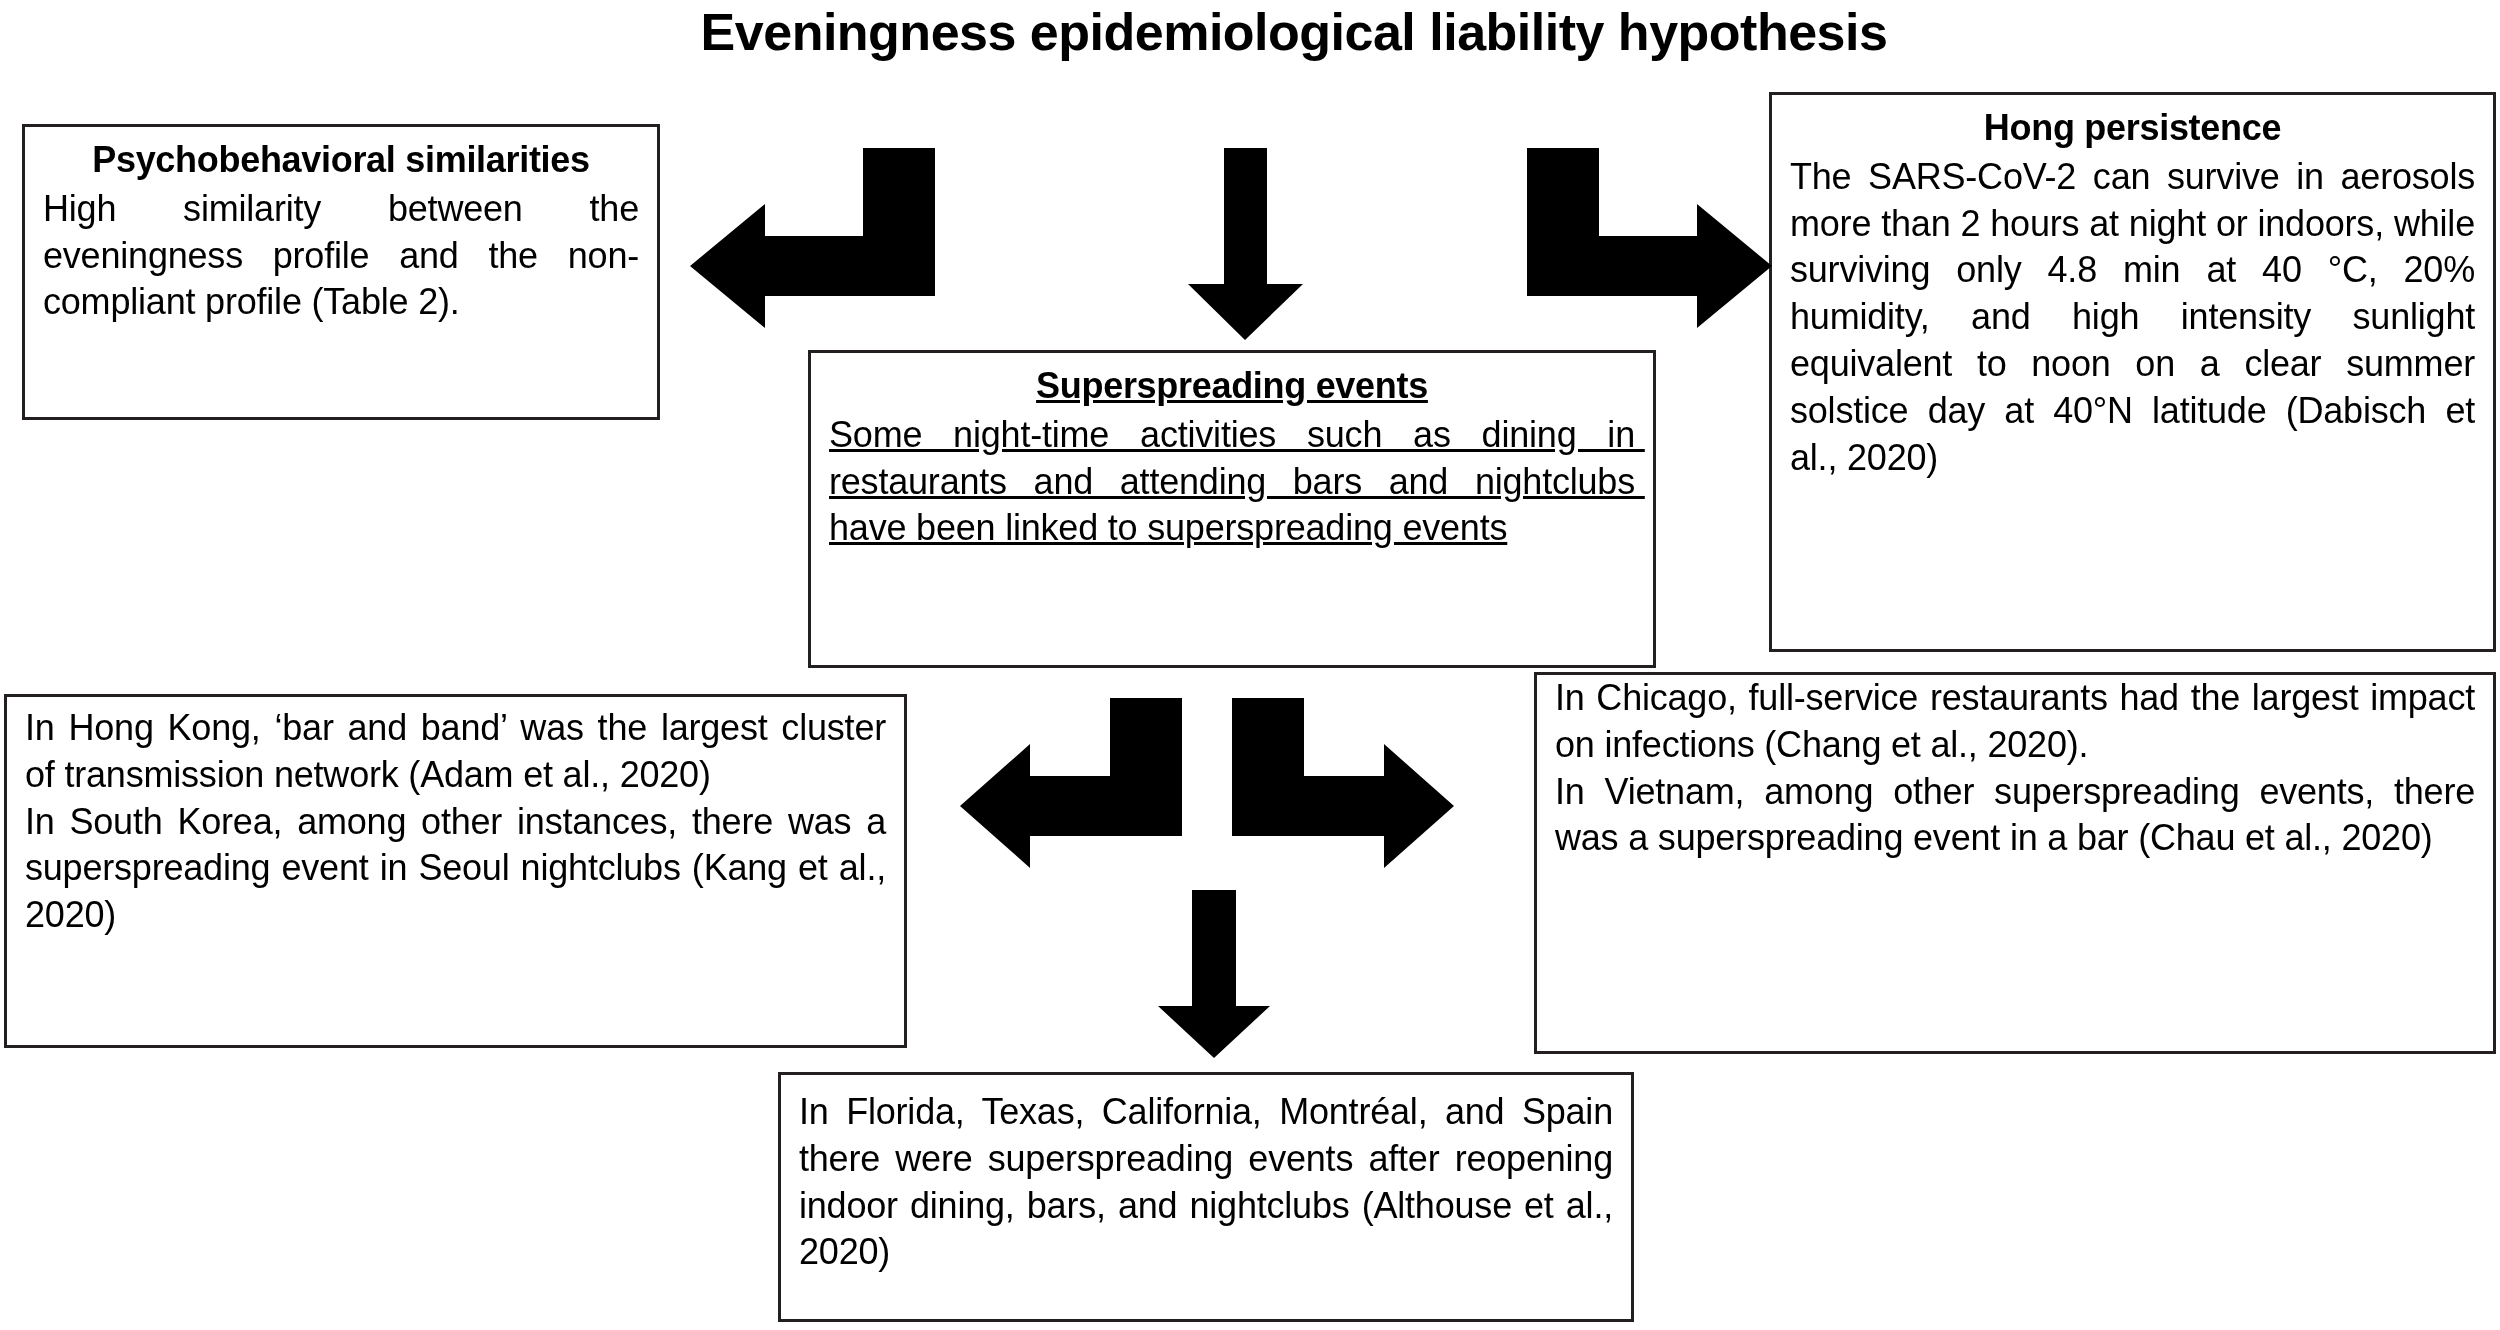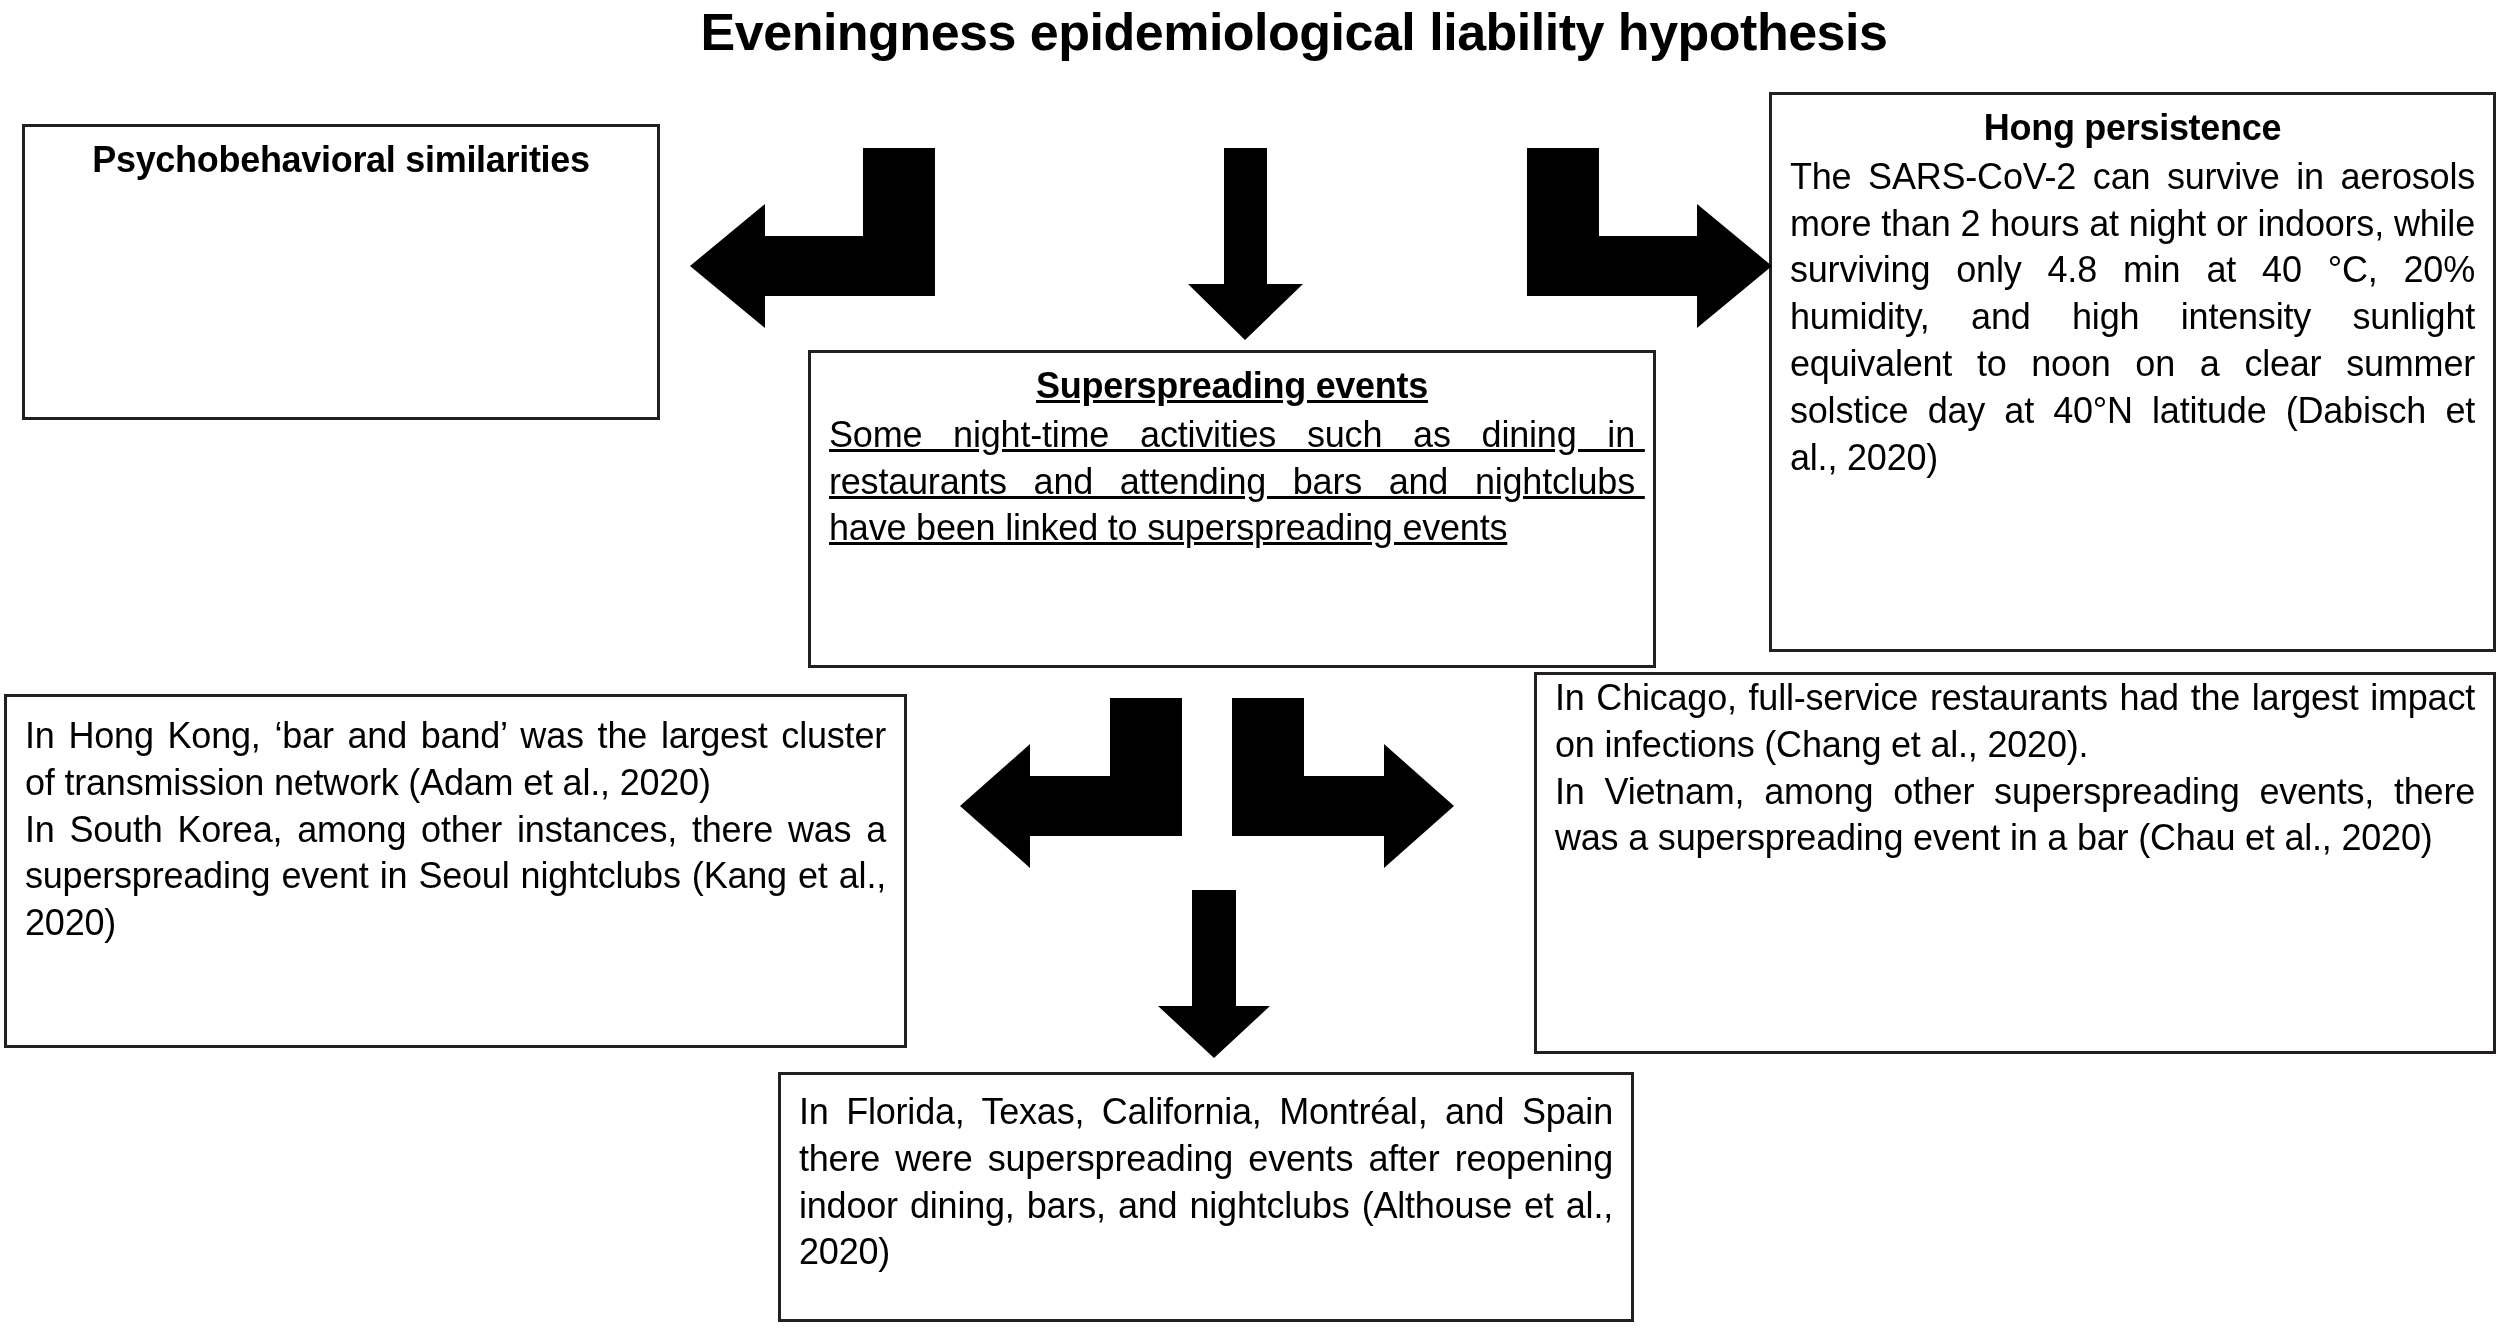--- a/index.html
+++ b/index.html
@@ -67,33 +67,34 @@
 </style>
 </head>
 <body>
 
 <div id="canvas">
 
   <div class="title">Eveningness epidemiological liability hypothesis</div>
 
   <div class="box" style="left:22px; top:124px; width:638px; height:296px;">
     <span class="box-title">Psychobehavioral similarities</span>
+    <span class="box-body">High similarity between the eveningness profile and the non-compliant profile (Table 2).</span>
   </div>
 
   <div class="box" style="left:808px; top:350px; width:848px; height:318px;text-decoration:underline;">
     <span class="box-title">Superspreading events</span>
     <span class="box-body">Some night-time activities such as dining in restaurants and attending bars and nightclubs have been linked to superspreading events</span>
   </div>
 
   <div class="box" style="left:1769px; top:92px; width:727px; height:560px;">
     <span class="box-title">Hong persistence</span>
     <span class="box-body">The SARS-CoV-2 can survive in aerosols more than 2 hours at night or indoors, while surviving only 4.8 min at 40 °C, 20% humidity, and high intensity sunlight equivalent to noon on a clear summer solstice day at 40°N latitude (Dabisch et al., 2020)</span>
   </div>
 
-  <div class="box" style="left:4px; top:694px; width:903px; height:354px; padding-top:16px;">
+  <div class="box" style="left:4px; top:694px; width:903px; height:354px; padding-top:8px;">
     <span class="box-body plain">In Hong Kong, ‘bar and band’ was the largest cluster of transmission network (Adam et al., 2020)
 In South Korea, among other instances, there was a superspreading event in Seoul nightclubs (Kang et al., 2020)</span>
   </div>
 
   <div class="box" style="left:1534px; top:672px; width:962px; height:382px; padding-top:0;">
     <span class="box-body plain">In Chicago, full-service restaurants had the largest impact on infections (Chang et al., 2020).
 In Vietnam, among other superspreading events, there was a superspreading event in a bar (Chau et al., 2020)</span>
   </div>
 
   <div class="box" style="left:778px; top:1072px; width:856px; height:250px; padding-top:14px;">

